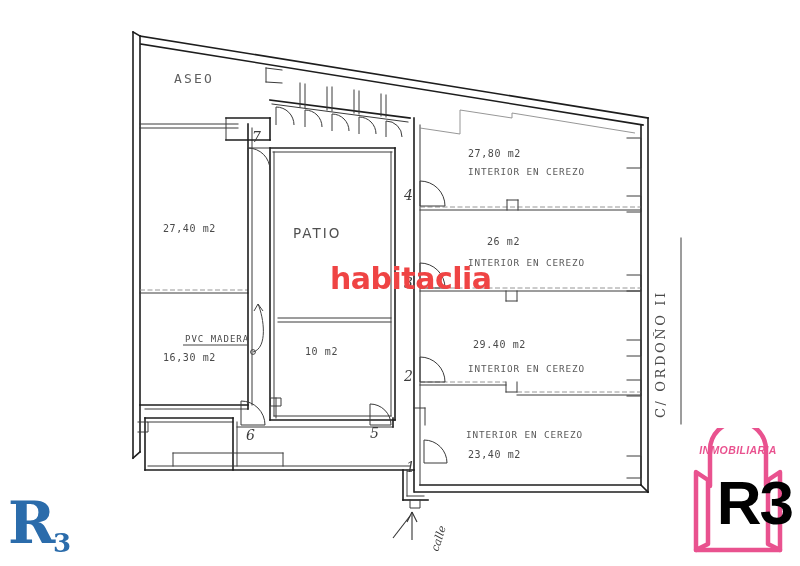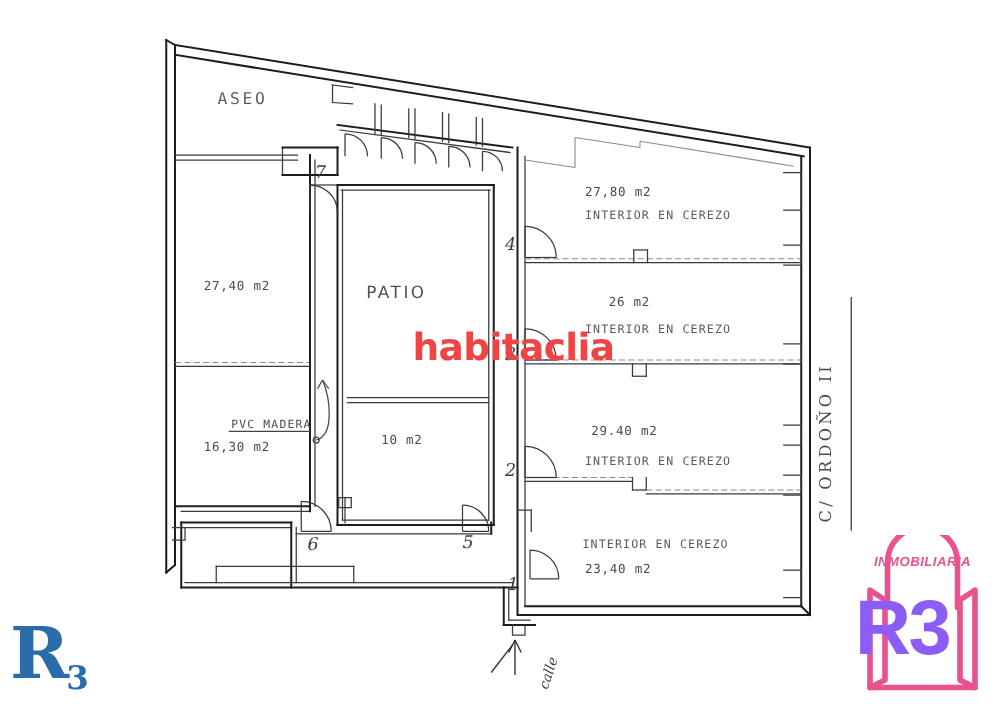--- a/index.html
+++ b/index.html
@@ -103,25 +103,25 @@
     font-size: 10.5px;
     font-weight: bold;
     color: #e9528f;
     letter-spacing: 0.4px;
     font-style: italic;
   }
   #logo-right .r3-label {
     position: absolute;
     left: 0; right: 0;
     top: 44px;
-    text-align: left;
+    text-align: right;
     font-family: "Liberation Sans", sans-serif;
     font-size: 62px;
     font-weight: bold;
-    color: #8b5cf6;
+    color: #000000;
     line-height: 62px;
     letter-spacing: -2px;
   }
 </style>
 </head>
 <body>
 
 <div id="plan-root">
 
   <svg class="plan-svg" viewBox="0 0 800 566">

